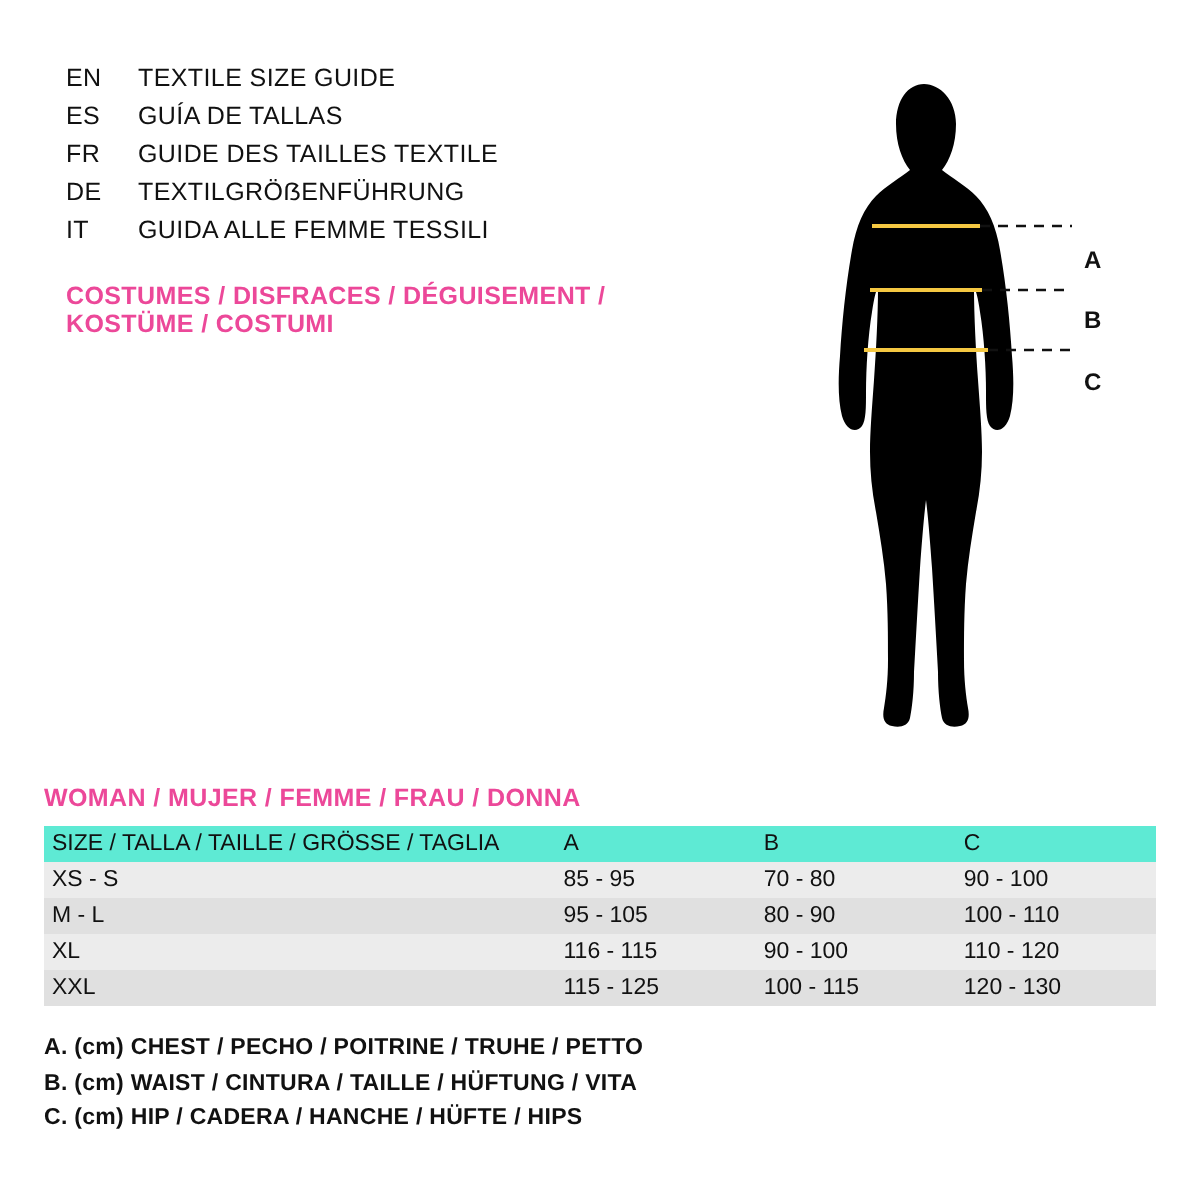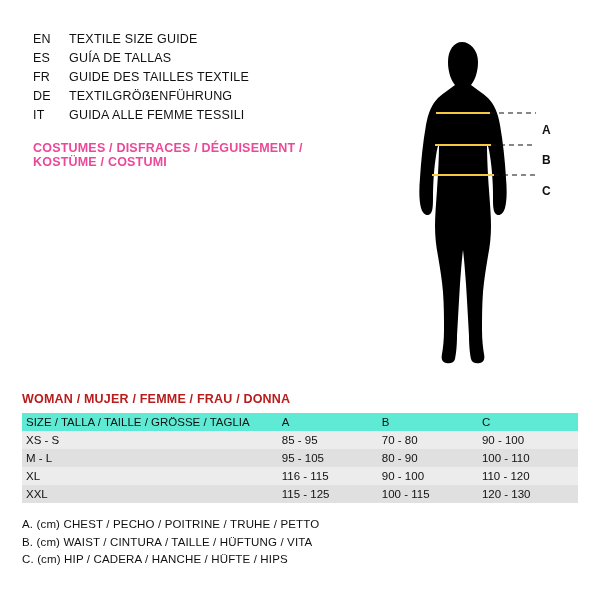--- a/index.html
+++ b/index.html
@@ -72,21 +72,21 @@
     position: absolute;
     left: 22px;
     top: 392px;
     width: 556px;
   }
   .woman-title {
     font-size: 12.5px;
     font-weight: bold;
     letter-spacing: 0.2px;
     margin-bottom: 7px;
-    color: #b91c1c;
+    color: #ec4899;
   }
   table.size-table {
     border-collapse: collapse;
     width: 100%;
     font-size: 11.5px;
   }
   table.size-table th,
   table.size-table td {
     padding: 3px 4px;
     text-align: left;
@@ -114,20 +114,21 @@
     position: absolute;
     left: 22px;
     top: 516px;
     width: 400px;
   }
   .legend-row {
     font-size: 11.5px;
     line-height: 17.5px;
     color: #111;
     letter-spacing: 0.15px;
+    font-weight: bold;
   }
 </style>
 </head>
 <body>
 
 <div class="header">
   <div class="lang-row">
     <span class="lang-code">EN</span>
     <span class="lang-text">TEXTILE SIZE GUIDE</span>
   </div>

